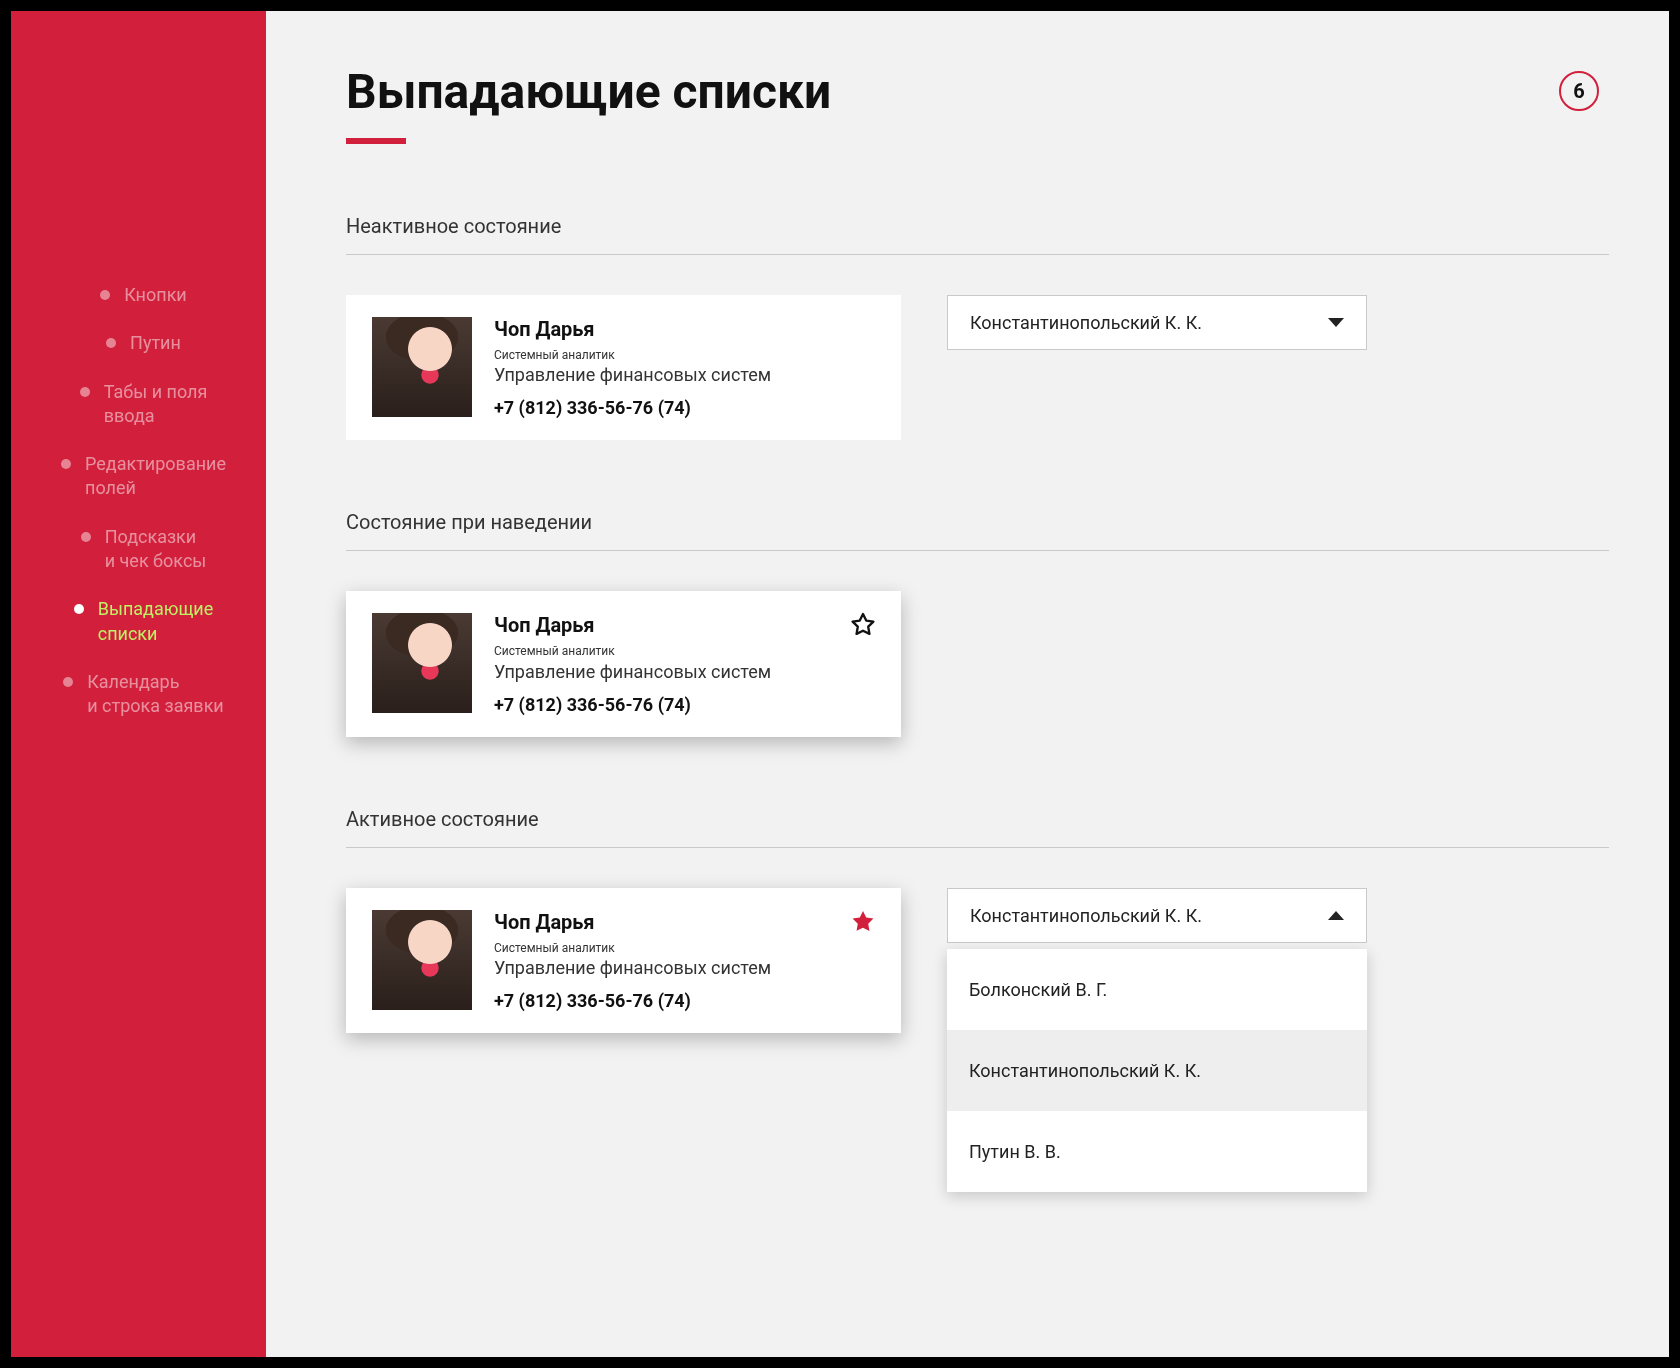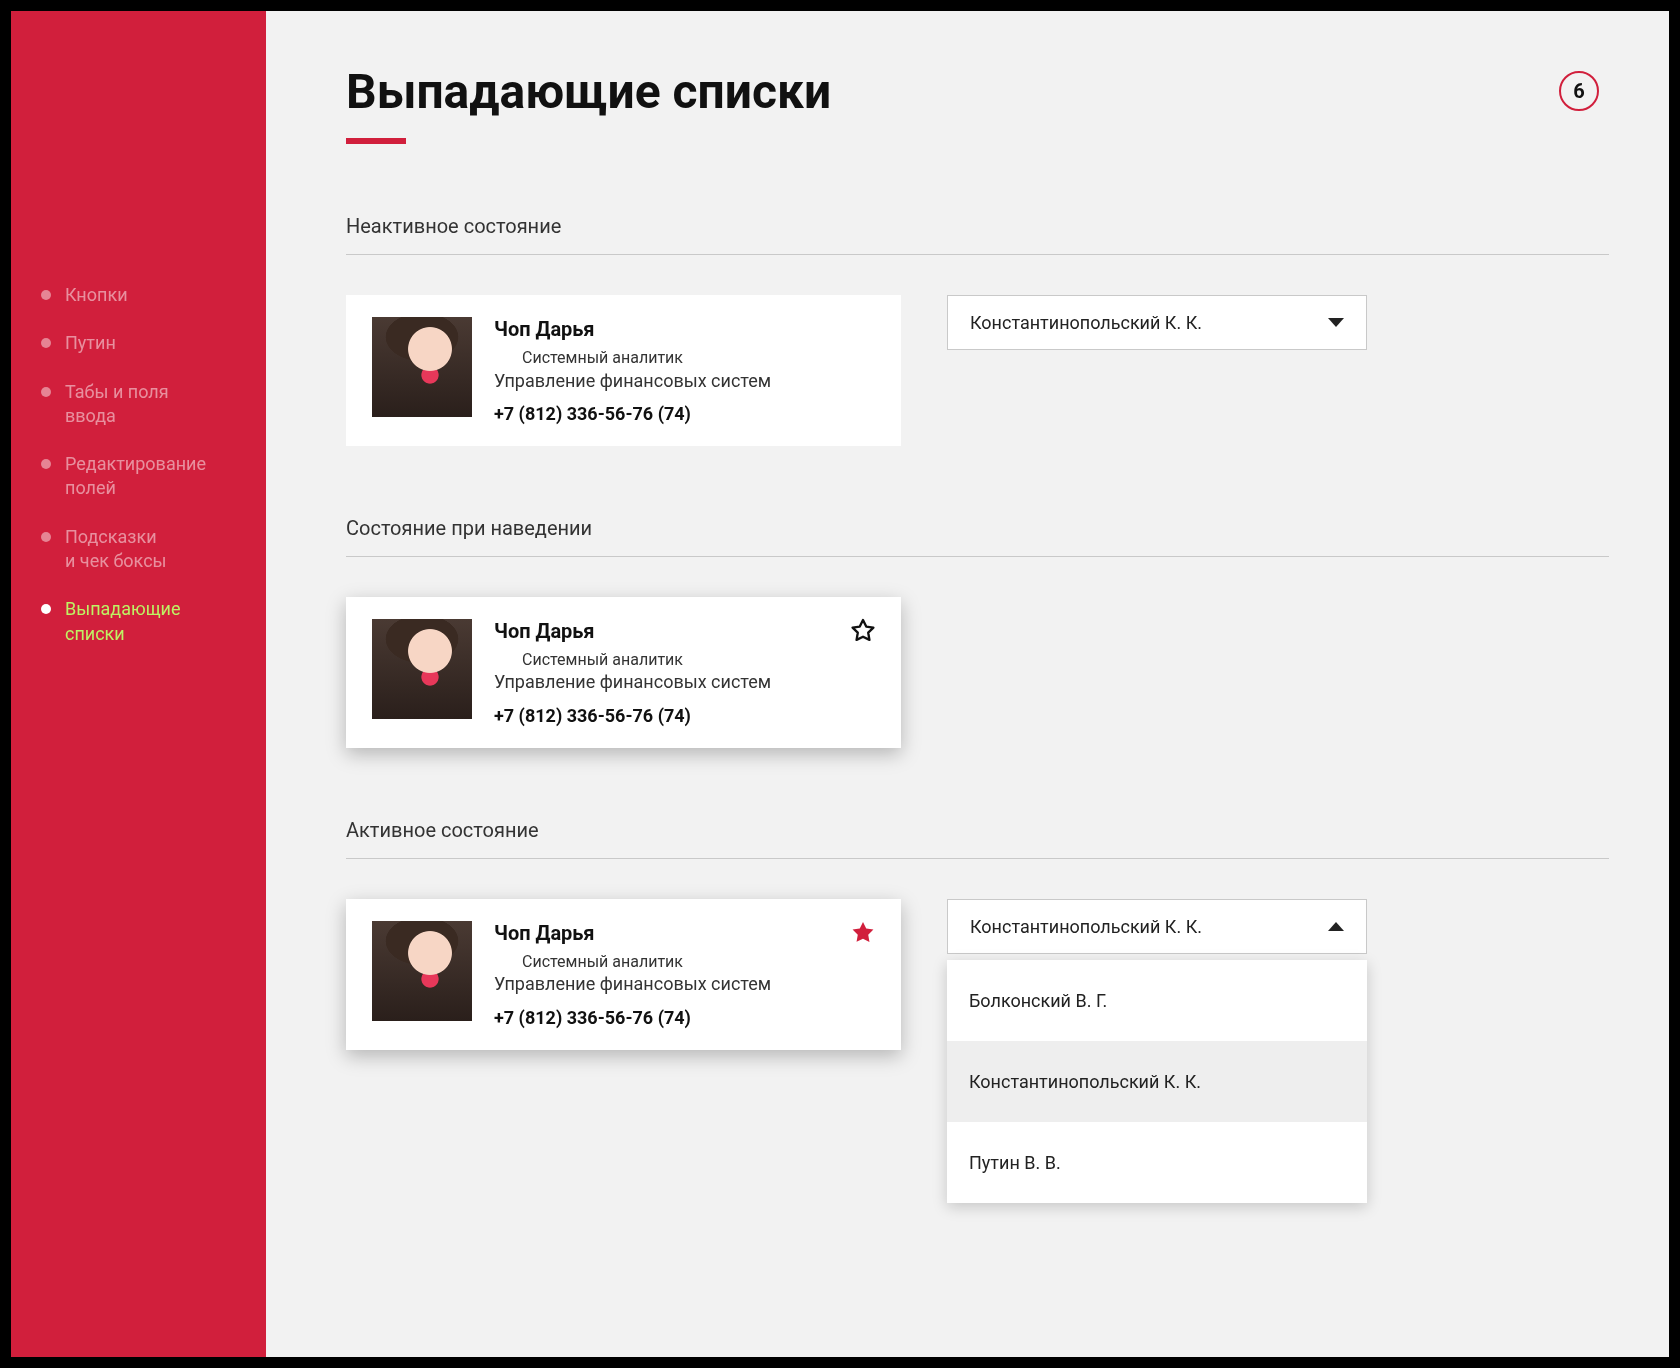--- a/index.html
+++ b/index.html
@@ -25,20 +25,21 @@
     padding-top: 260px;
   }
   .nav-item {
     display: flex;
     align-items: flex-start;
     padding: 12px 20px 12px 30px;
     color: rgba(255,255,255,0.5);
     font-size: 18px;
     line-height: 1.35;
     cursor: pointer;
+    justify-content: center;
   }
   .nav-item.active { color: #bef264; }
   .nav-bullet {
     width: 10px; height: 10px;
     border-radius: 50%;
     background: rgba(255,255,255,0.45);
     margin-right: 14px;
     margin-top: 7px;
     flex-shrink: 0;
   }
@@ -113,21 +114,21 @@
     width: 100px; height: 100px;
     flex-shrink: 0;
     background:
       radial-gradient(circle at 58% 32%, #f7d6c5 0 24%, transparent 25%),
       radial-gradient(ellipse 60% 40% at 50% 20%, #3a2a22 0 60%, transparent 61%),
       radial-gradient(circle at 58% 58%, #e7385a 0 10%, transparent 11%),
       linear-gradient(#4a3a33, #2a1f1b);
   }
   .person-info { flex: 1; }
   .person-name { font-size: 20px; font-weight: 700; color: #111; margin-bottom: 6px; }
-  .person-role { font-size: 16px; color: #333; line-height: 1.35; margin-left: 28px; }
+  .person-role { font-size: 12px; color: #333; line-height: 1.35; }
   .person-dept { font-size: 18px; color: #333; line-height: 1.35; margin-bottom: 10px; }
   .person-phone { font-size: 18px; font-weight: 700; color: #111; }
 
   .card-star {
     position: absolute;
     top: 20px; right: 24px;
     width: 28px; height: 28px;
   }
 
   .dropdown {
@@ -195,20 +196,25 @@
     </div>
     <div class="nav-item">
       <span class="nav-bullet"></span>
       <span class="nav-label">Подсказки
 и чек боксы</span>
     </div>
     <div class="nav-item active">
       <span class="nav-bullet"></span>
       <span class="nav-label">Выпадающие
 списки</span>
+    </div>
+    <div class="nav-item">
+      <span class="nav-bullet"></span>
+      <span class="nav-label">Календарь
+и строка заявки</span>
     </div>
   </nav>
 
   <main class="main">
 
     <div class="page-badge">6</div>
 
     <h1 class="page-title">Выпадающие списки</h1>
     <div class="title-underline"></div>
 

